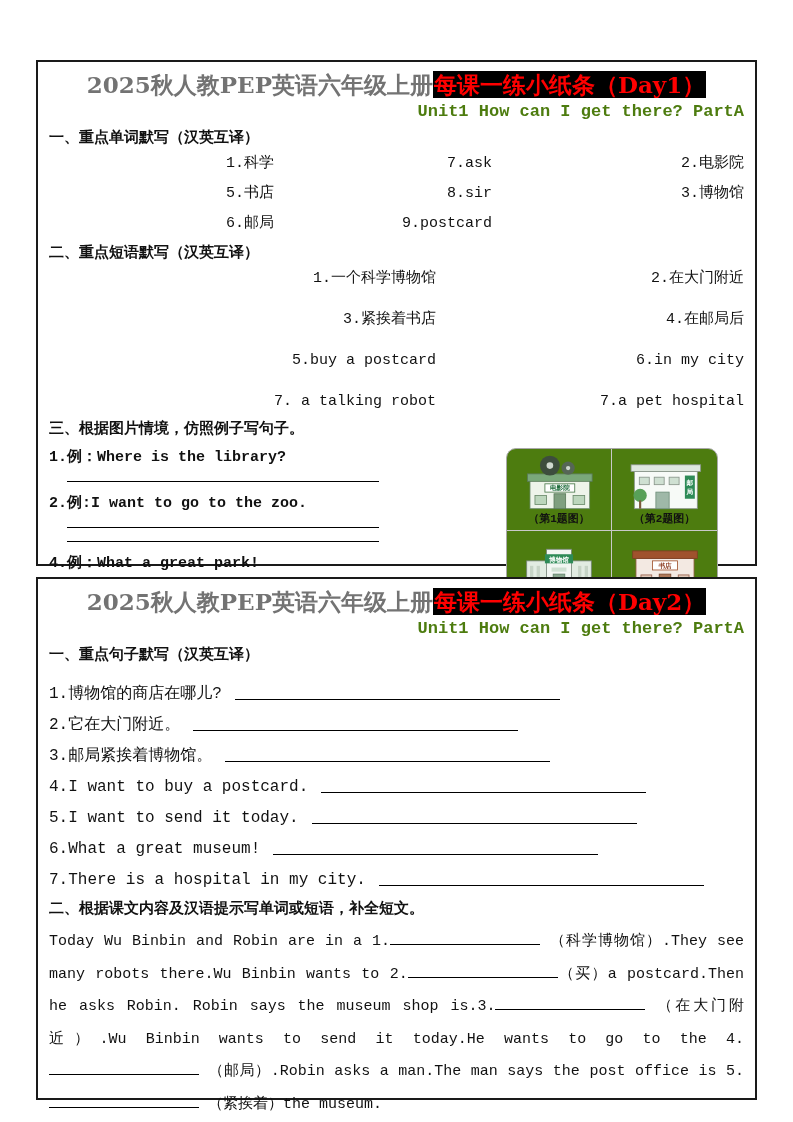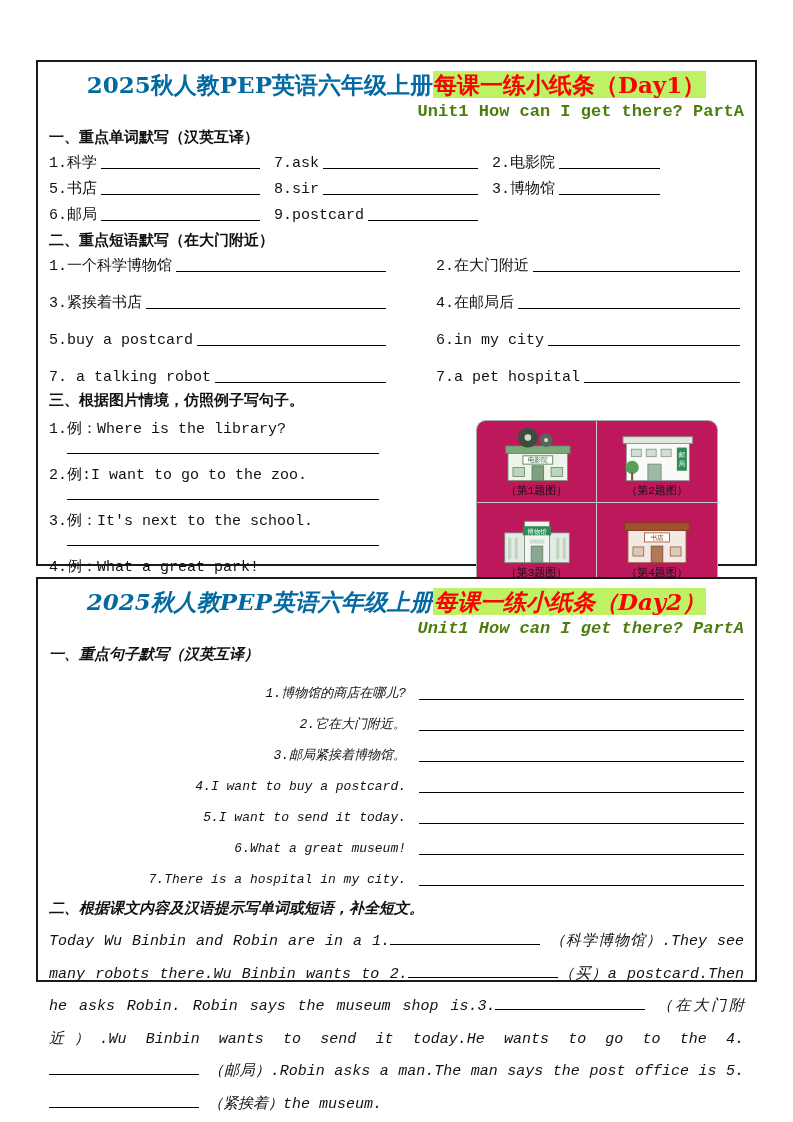--- a/index.html
+++ b/index.html
@@ -12,33 +12,33 @@
     color: #111;
   }
   .ws-box {
     position: absolute;
     left: 36px; width: 721px;
     border: 2px solid #1a1a1a;
     background: #fff;
     padding: 6px 11px 4px 11px;
   }
   #day1-box { top: 60px;  height: 506px; }
-  #day2-box { top: 577px; height: 405px; font-style: italic; }
+  #day2-box { top: 577px; height: 523px; }
 
   .ws-title {
     text-align: center;
     font-family: "DejaVu Serif", "Liberation Serif", serif;
     font-weight: bold;
     font-size: 23px;
     line-height: 30px;
     margin: 2px 0 0 0;
     white-space: nowrap;
   }
-  .title-prefix { color: #0369a1; }
-  .title-hl { color: #ff0000; background: #bef264; padding: 0 1px; }
+  .title-prefix { color: #737373; }
+  .title-hl { color: #ff0000; background: #000000; padding: 0 1px; }
   .ws-subtitle {
     text-align: right;
     color: #4d7c0f;
     font-weight: bold;
     font-size: 17px;
     line-height: 22px;
     margin: 1px 0 2px 0;
   }
   .sec-heading {
     font-weight: bold;
@@ -56,64 +56,63 @@
     margin-bottom: 7px;
   }
   
   .grid2 {
     display: grid;
     grid-template-columns: 387px 1fr;
     row-gap: 20px;
     font-size: 15px;
     margin-bottom: 4px;
   }
-  .cell { display: flex; align-items: flex-end; }
+  .cell { display: flex; align-items: flex-end; flex-direction: column; }
   .cell .lbl { white-space: pre; line-height: 17px; }
   .cell .bl {
     flex: 1; height: 0;
     border-bottom: 1.5px solid #000;
     margin: 0 14px 3px 4px;
   }
   .grid3 > .cell:nth-child(3n) .bl { margin-right: 84px; }
   .grid2 > .cell:nth-child(2n) .bl { margin-right: 4px; }
   .grid2 > .cell:nth-child(2n+1) .bl { margin-right: 50px; }
 
   
-  .sec3-wrap { display: flex; margin-top: 2px; }
+  .sec3-wrap { display: flex; margin-top: 2px; font-weight: bold; }
   .sec3-left { flex: 1; padding-top: 2px; }
   .ex-item { margin-bottom: 12px; }
   .ex-label { font-size: 15px; line-height: 20px; }
   .ex-blank {
     margin: 13px 0 0 18px;
     width: 312px; height: 0;
     border-bottom: 1.5px solid #000;
   }
   .pic-panel {
-    width: 242px; margin: 2px 26px 0 0;
+    width: 212px; margin: 2px 26px 0 0;
     border: 1px solid #a9a9a9;
     border-radius: 10px;
     overflow: hidden;
-    background: #be185d;
+    background: #4d7c0f;
   }
   .pic-grid { display: grid; grid-template-columns: 1fr 1fr; }
   .pic-cell {
     text-align: center;
     padding: 5px 2px 3px 2px;
   }
   .pic-cell:nth-child(odd) { border-right: 1px solid #c9c9c9; }
   .pic-cell:nth-child(-n+2) { border-bottom: 1px solid #c9c9c9; }
   .pic-cell svg { width: 94px; height: 58px; display: block; margin: 0 auto; }
   .pic-caption { font-size: 11px; line-height: 15px; color: #111; }
 
   
   .d2-row {
     display: flex; align-items: flex-end;
     height: 31px;
-    font-size: 13px;
-    justify-content: flex-end;
+    font-size: 16px;
   }
   .d2-row .lbl { white-space: pre; line-height: 18px; }
   .d2-blank {
     display: inline-block;
     width: 325px; height: 0;
     border-bottom: 1.5px solid #000;
     margin: 0 0 3px 13px;
   }
   .passage {
     font-size: 15px;
@@ -165,21 +164,21 @@
     <div class="cell">
         <span class="lbl">6.邮局</span>
         <span class="bl"></span>
       </div>
     <div class="cell">
         <span class="lbl">9.postcard</span>
         <span class="bl"></span>
       </div>
   </div>
 
-  <div class="sec-heading">二、重点短语默写（在大门附近）</div>
+  <div class="sec-heading">二、重点短语默写（汉英互译）</div>
   <div class="grid2">
     <div class="cell">
         <span class="lbl">1.一个科学博物馆</span>
         <span class="bl"></span>
       </div>
     <div class="cell">
         <span class="lbl">2.在大门附近</span>
         <span class="bl"></span>
       </div>
     <div class="cell">
@@ -213,21 +212,20 @@
     <div class="sec3-left">
       <div class="ex-item">
         <div class="ex-label">1.例：Where is the library?</div>
         <div class="ex-blank"></div>
       </div>
       <div class="ex-item">
         <div class="ex-label">2.例:I want to go to the zoo.</div>
         <div class="ex-blank"></div>
       </div>
       <div class="ex-item">
-        <div class="ex-label">3.例：It's next to the school.</div>
         <div class="ex-blank"></div>
       </div>
       <div class="ex-item">
         <div class="ex-label">4.例：What a great park!</div>
         <div class="ex-blank"></div>
       </div>
     </div>
 
     <div class="pic-panel">
       <div class="pic-grid">

